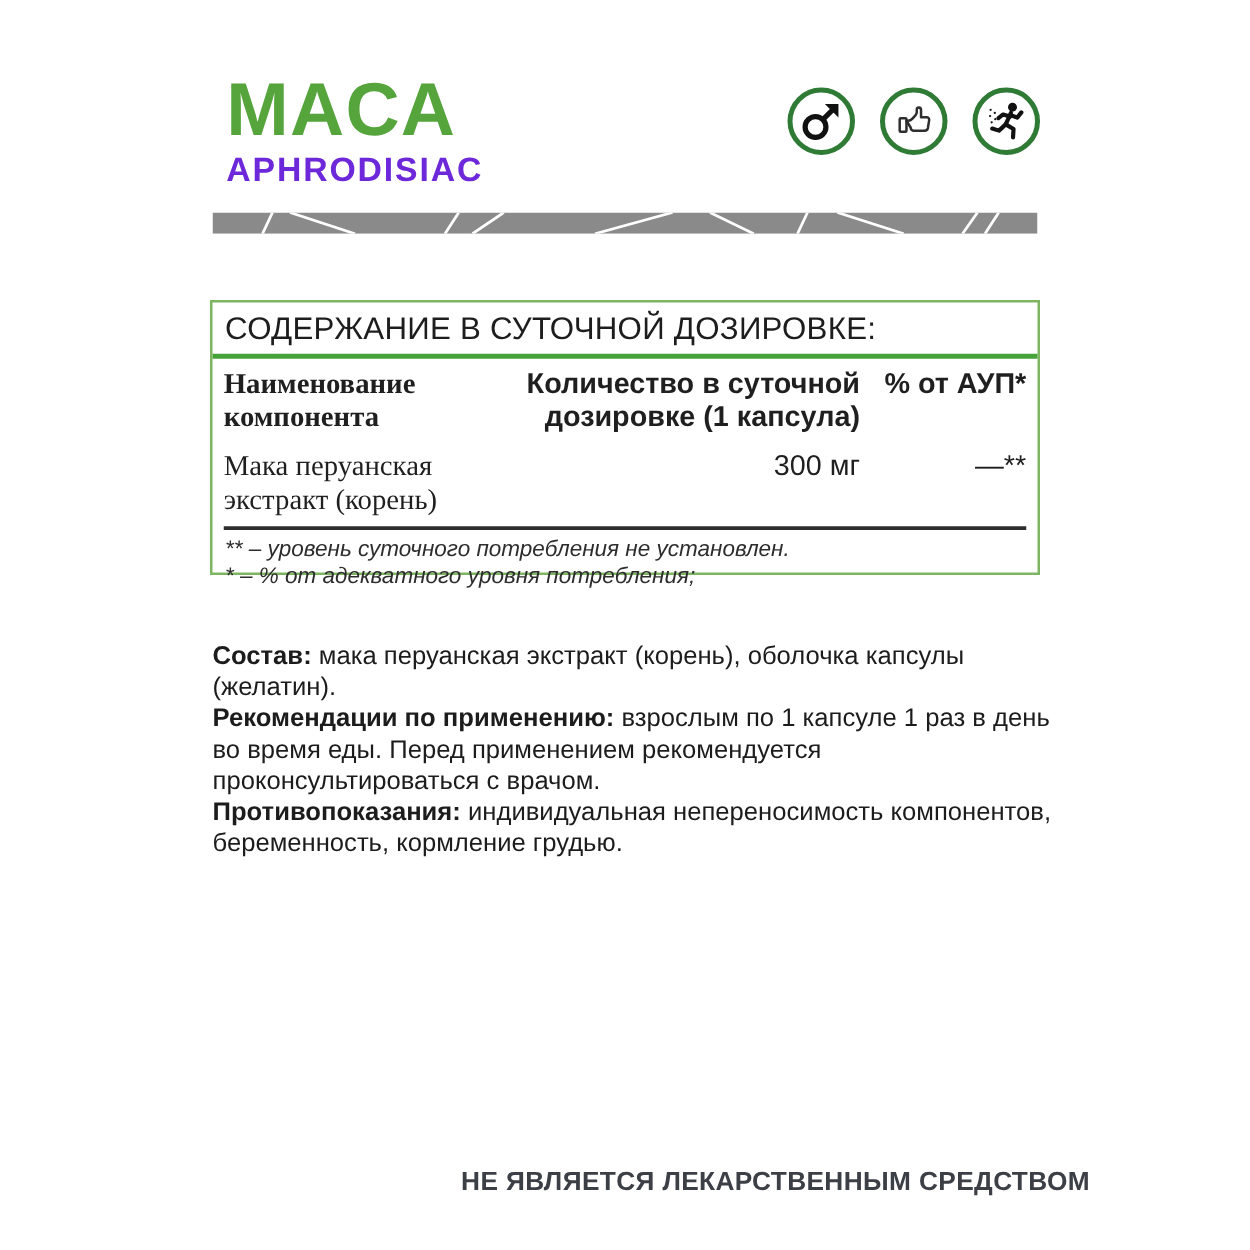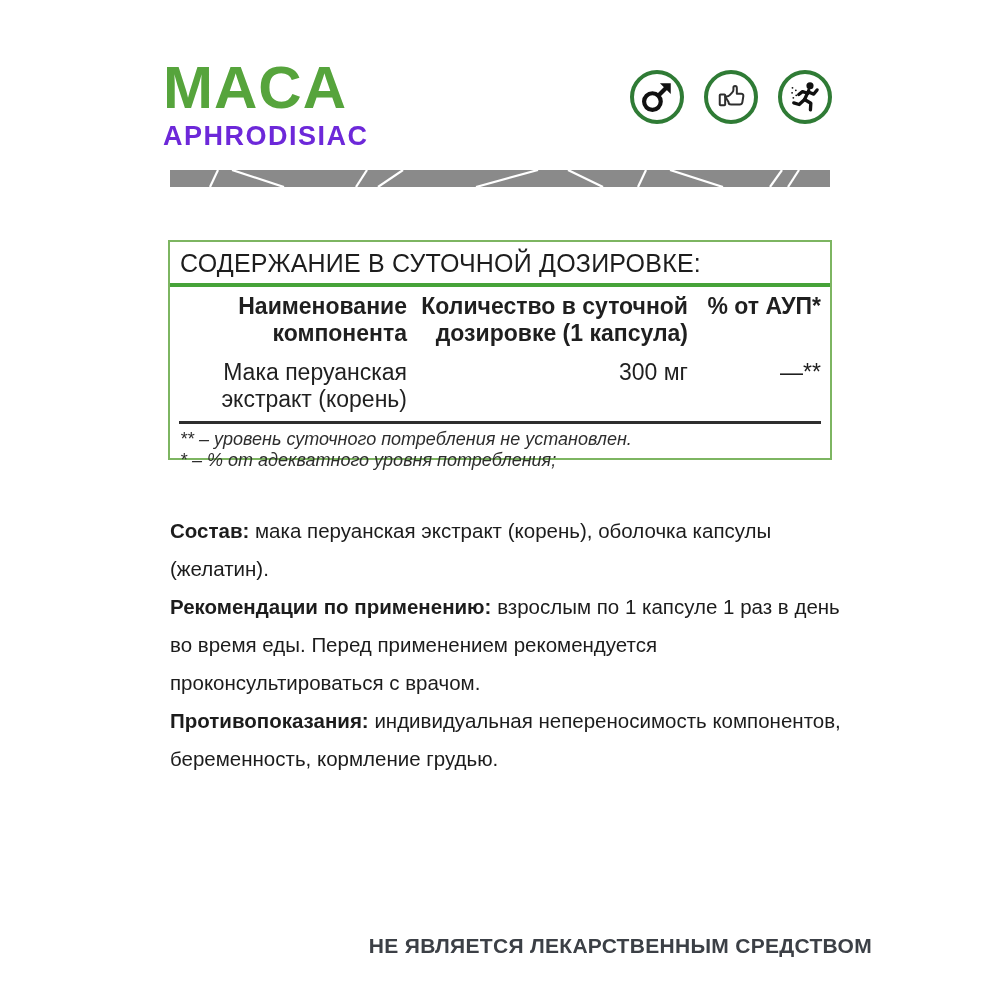--- a/index.html
+++ b/index.html
@@ -2,21 +2,21 @@
 <html><head>
 <meta charset="utf-8">
 <style>
   html,body{margin:0;padding:0;background:#ffffff;}
   .page{
     position:relative;width:1000px;height:1000px;background:#ffffff;
     font-family:"Liberation Sans", sans-serif;color:#1f1f1f;overflow:hidden;
   }
 
   
-  .brand{position:absolute;left:163px;top:56px;}
+  .brand{position:absolute;left:181px;top:56px;}
   .brand-title{
     font-size:60px;font-weight:bold;letter-spacing:1px;line-height:1.05;
     color:#56a43c;
   }
   .brand-subtitle{
     font-size:27px;font-weight:600;letter-spacing:1.5px;color:#6d28d9;margin-top:2px;
   }
 
   
   .badges{position:absolute;left:630px;top:70px;display:flex;gap:20px;}
@@ -37,28 +37,28 @@
   .box-title{
     margin:7px 10px 0;font-size:25px;font-weight:normal;letter-spacing:0.2px;color:#1d1d1d;
     line-height:1.15;white-space:nowrap;
   }
   .rule-green{height:4px;background:#46a339;margin-top:5px;width:100%;}
   .tbl{padding:0 9px;}
   .tbl-row{display:flex;justify-content:space-between;}
   .tbl-head{margin-top:6px;font-weight:bold;}
   .tbl-data{margin-top:12px;}
   .cell{font-size:23px;line-height:27px;}
-  .cell-c1{width:228px;text-align:right;}
+  .cell-c1{width:228px;text-align:left;font-family:Liberation Serif, serif;}
   .cell-c2{width:278px;text-align:right;}
   .cell-c3{width:130px;text-align:right;}
   .rule-dark{height:3px;background:#2e2e2e;margin:8px 9px 0;}
   .footnotes{margin:5px 10px 0;font-style:italic;font-size:18px;line-height:21px;color:#2d2d2d;}
 
   
-  .details{position:absolute;left:170px;top:512px;width:692px;font-size:20.5px;line-height:38px;color:#1c1c1c;}
+  .details{position:absolute;left:170px;top:512px;width:692px;font-size:20.5px;line-height:25px;color:#1c1c1c;}
   .details p{margin:0;}
   .details b{font-weight:bold;}
 
   
   .disclaimer{
     position:absolute;right:128px;top:934px;
     font-size:21px;font-weight:bold;letter-spacing:0.3px;color:#3c4046;white-space:nowrap;
   }
 </style>
 </head>

